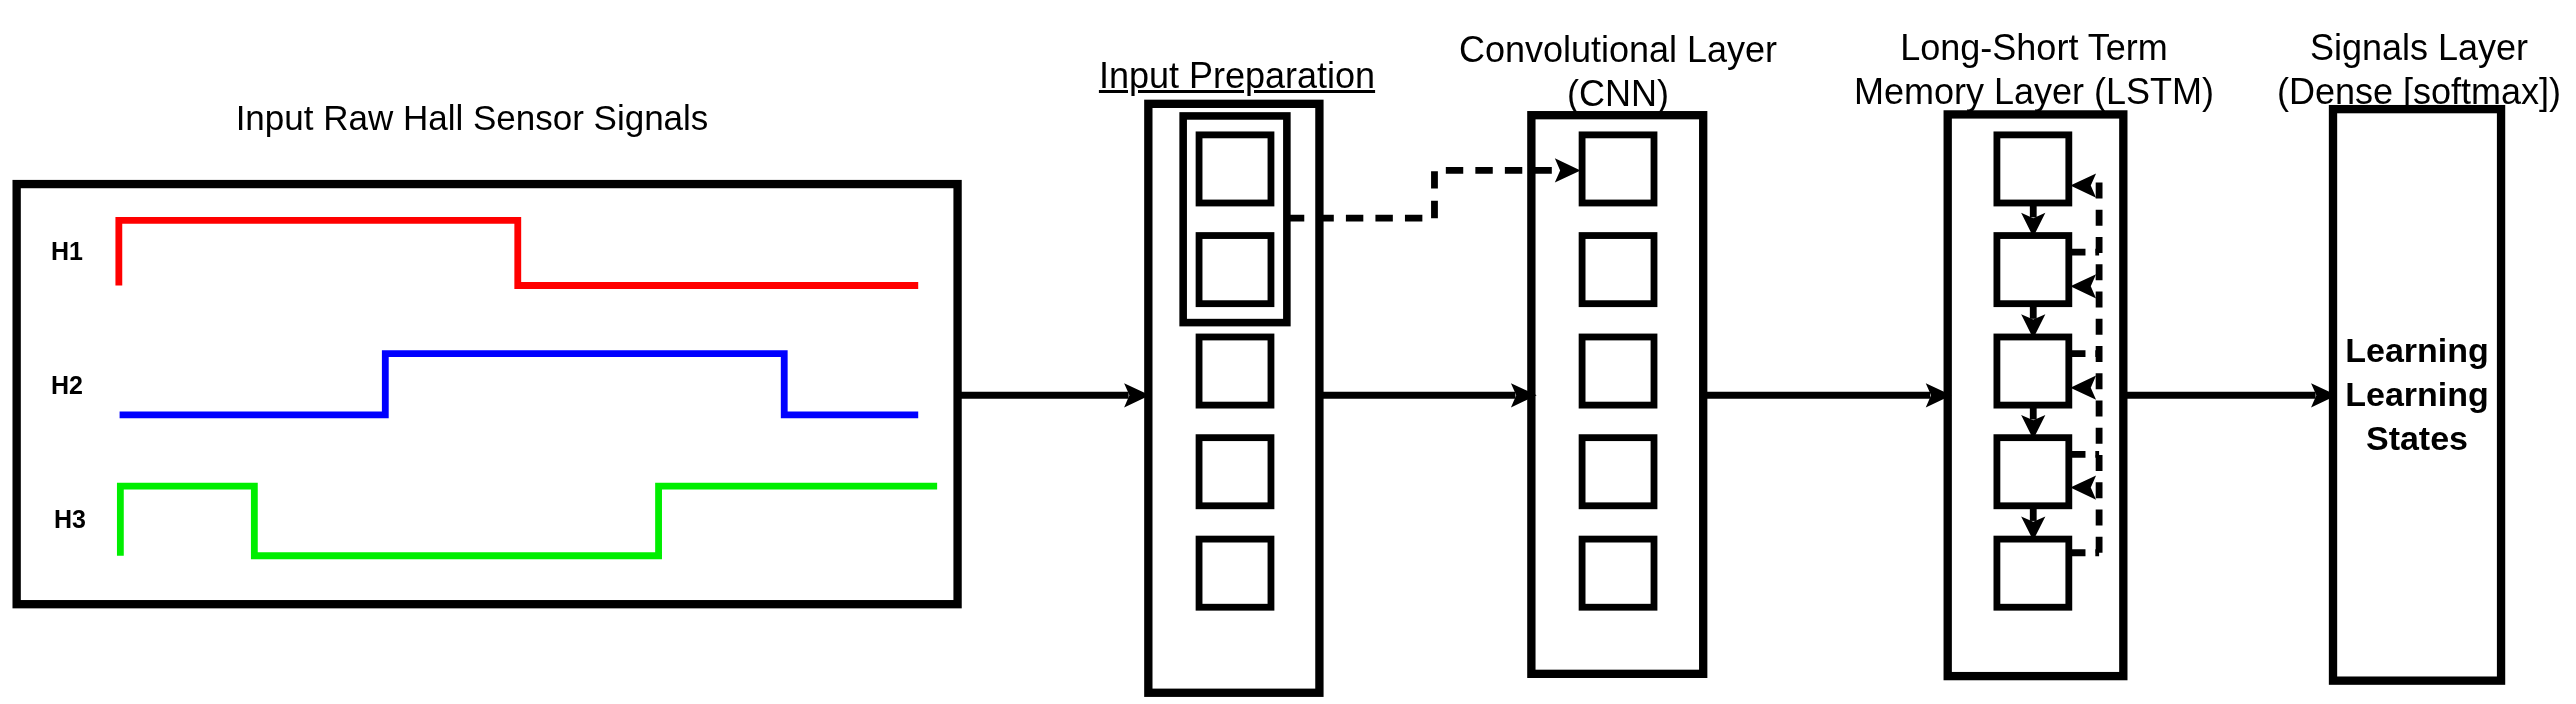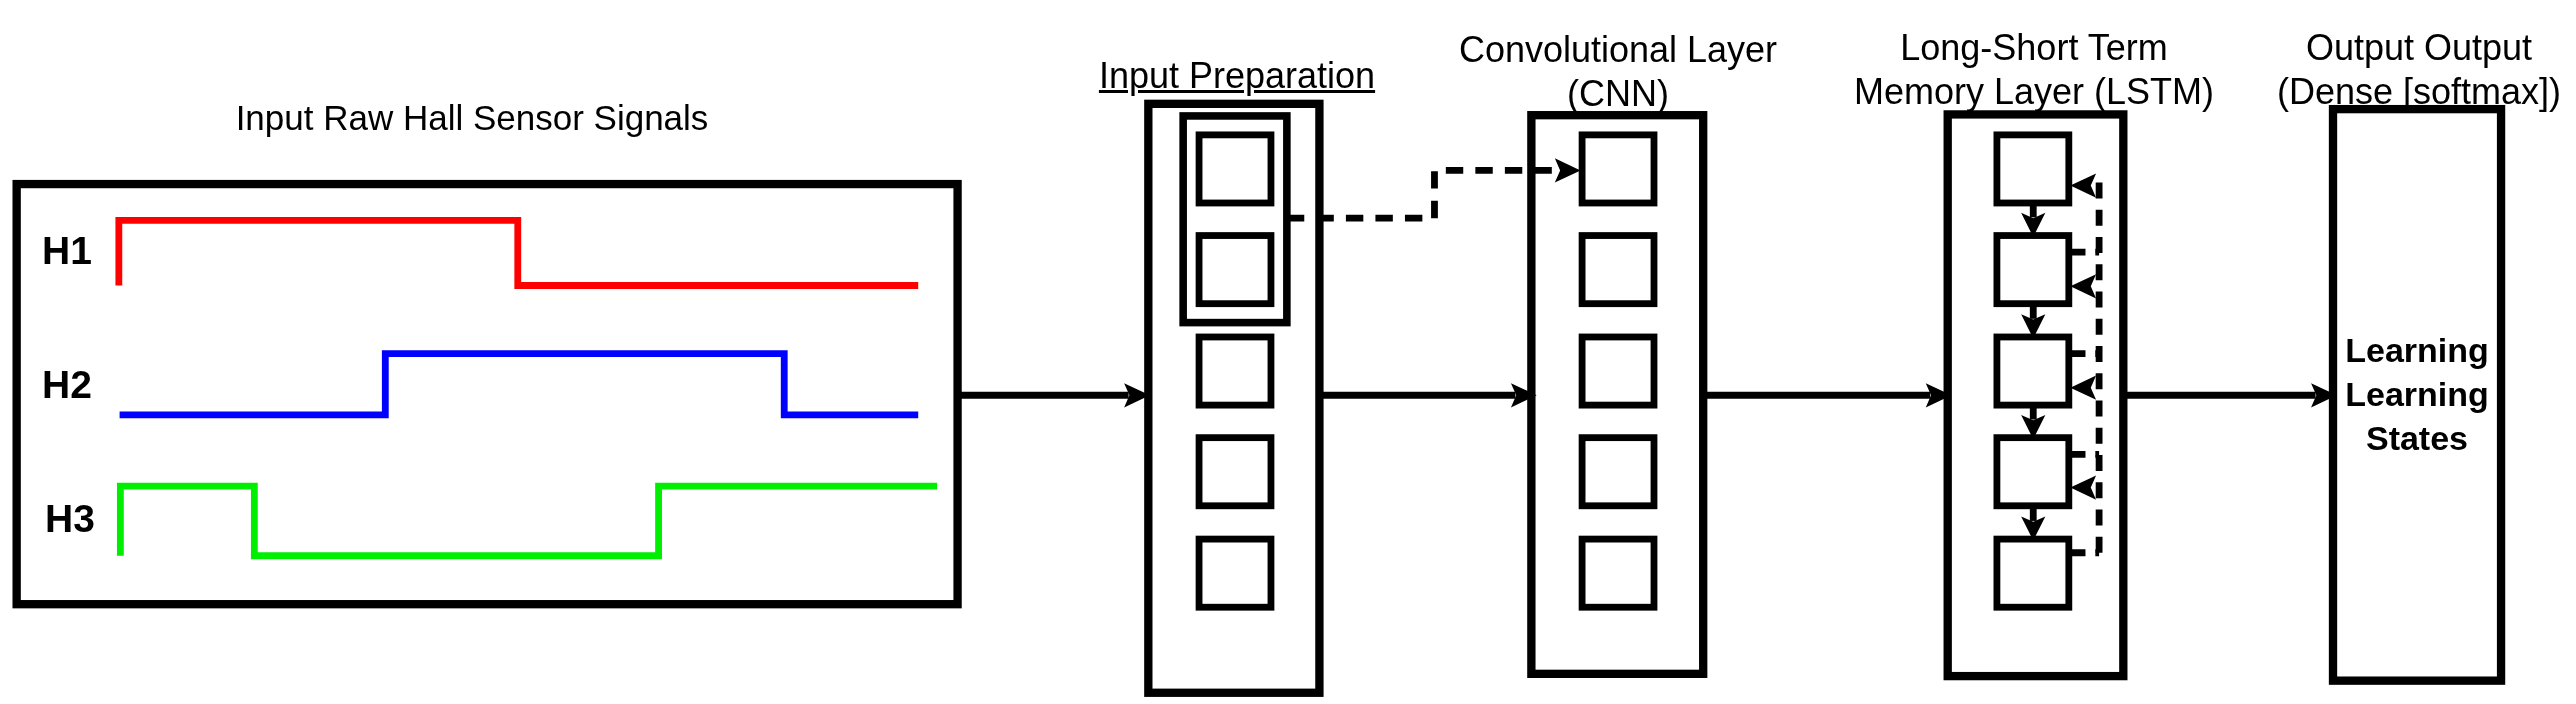--- a/index.html
+++ b/index.html
@@ -13,21 +13,21 @@
   }
   #diagram-svg{position:absolute;left:0;top:0;width:2576px;height:705px;}
   .t{
     position:absolute;
     transform:translate(-50%,-50%);
     text-align:center;
     white-space:nowrap;
     line-height:44px;
   }
   .title{font-size:36px;font-weight:400;}
-  .sig-label{font-size:39px;font-weight:700;}
+  .sig-label{font-size:25px;font-weight:700;}
   .ml-label{font-size:34px;font-weight:700;line-height:44px;}
 </style>
 </head>
 <body>
 
 <div id="canvas">
 
   <svg id="diagram-svg" viewBox="0 0 3403 931">
 
     <rect x="22" y="243" width="1243" height="555" fill="none" stroke="#000000" stroke-width="11"></rect>
@@ -122,21 +122,21 @@
     <div>Convolutional Layer</div>
     <div>(CNN)</div>
   </div>
 
   <div class="t title" style="left:2034px;top:70px;">
     <div>Long-Short Term</div>
     <div>Memory Layer (LSTM)</div>
   </div>
 
   <div class="t title" style="left:2419px;top:70px;">
-    <div>Output Output</div>
+    <div>Signals Layer</div>
     <div>(Dense [softmax])</div>
   </div>
 
   <div class="t ml-label" style="left:2417px;top:394px;">
     <div>Learning</div>
     <div>Learning</div>
     <div>States</div>
   </div>
 
 </div>

